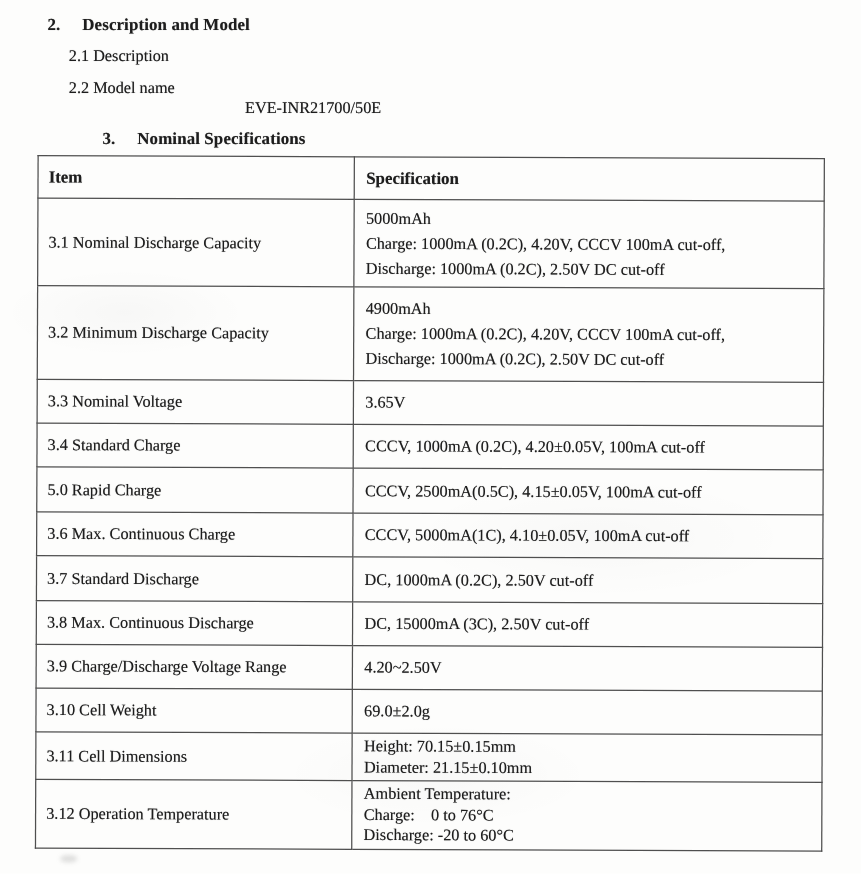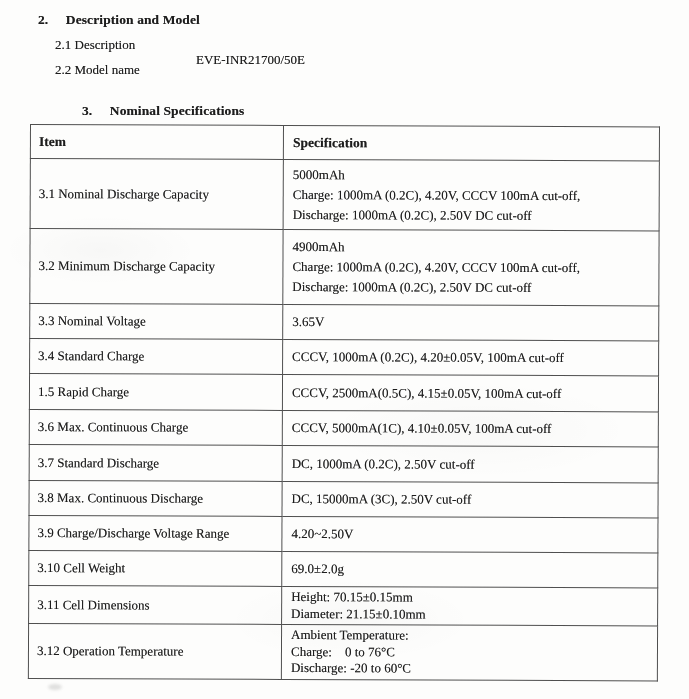--- a/index.html
+++ b/index.html
@@ -77,21 +77,21 @@
 <div class="sheet">
 
   <div class="abs sec-heading" style="left:38px; top:12px;">
     <span class="num">2.</span>
     <span class="title">Description and Model</span>
   </div>
 
   <span class="abs kv-label" style="left:55px; top:37px;text-align:center;">2.1 Description</span>
 
   <span class="abs kv-label" style="left:55px; top:62px;font-family:Liberation Serif, serif;">2.2 Model name</span>
-  <span class="abs kv-value" style="left:196px; top:52px;">EVE-INR21700/50E</span>
+  <span class="abs kv-value" style="left:196px; top:78px;">EVE-INR21700/50E</span>
 
   <div class="abs sec-heading" style="left:38px; top:103px;margin-left:44px;">
     <span class="num">3.</span>
     <span class="title">Nominal Specifications</span>
   </div>
 
   <table class="spec-table">
     <colgroup>
         <col class="c-item">
         <col class="c-spec">
@@ -128,21 +128,21 @@
     </tr>
 
     <tr class="h35 single">
       <td class="item-cell">3.4 Standard Charge</td>
       <td class="spec-cell">
         <div class="spec-line">CCCV, 1000mA (0.2C), 4.20±0.05V, 100mA cut-off</div>
       </td>
     </tr>
 
     <tr class="h36 single">
-      <td class="item-cell">1.5 Rapid Charge</td>
+      <td class="item-cell">5.0 Rapid Charge</td>
       <td class="spec-cell">
         <div class="spec-line">CCCV, 2500mA(0.5C), 4.15±0.05V, 100mA cut-off</div>
       </td>
     </tr>
 
     <tr class="h35 single">
       <td class="item-cell">3.6 Max. Continuous Charge</td>
       <td class="spec-cell">
         <div class="spec-line">CCCV, 5000mA(1C), 4.10±0.05V, 100mA cut-off</div>
       </td>

